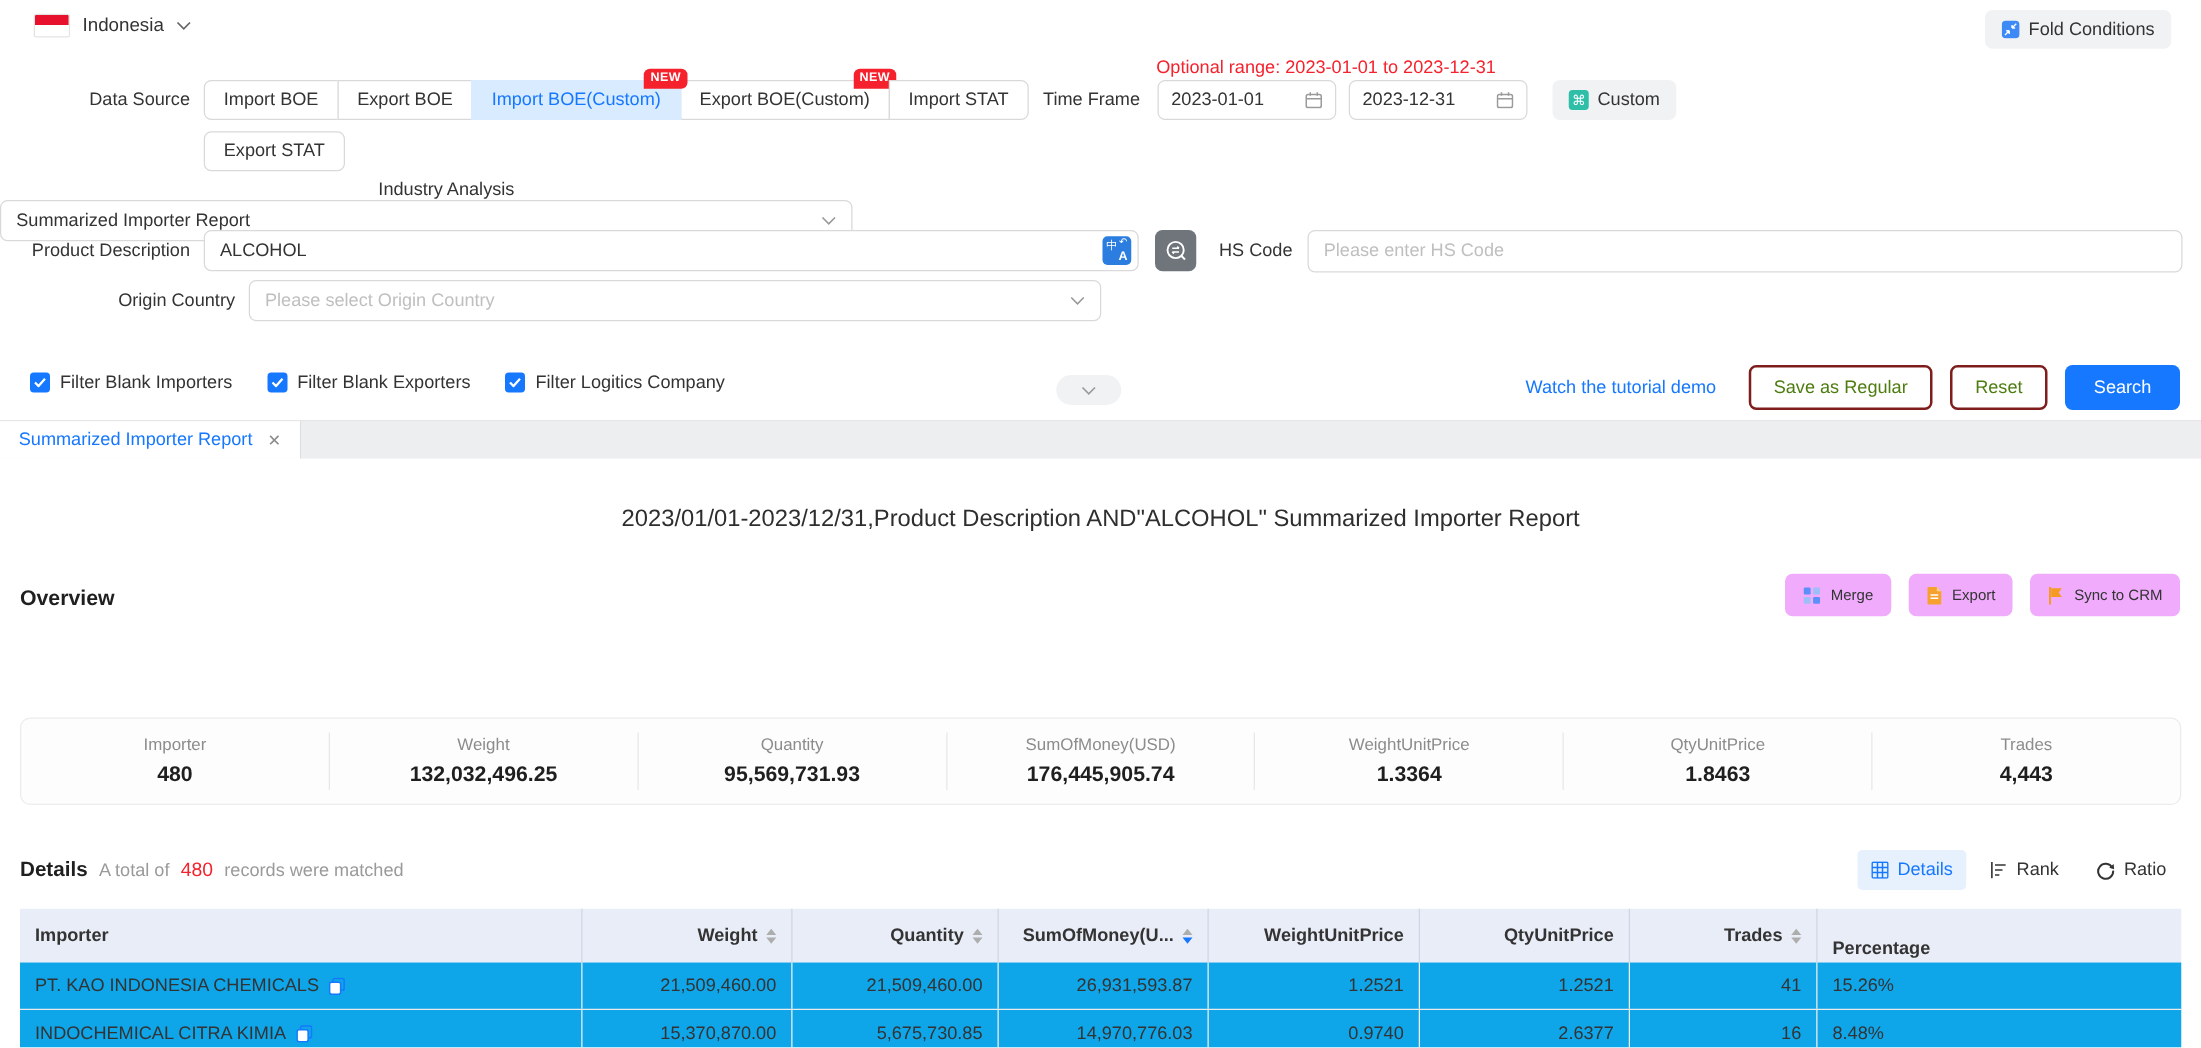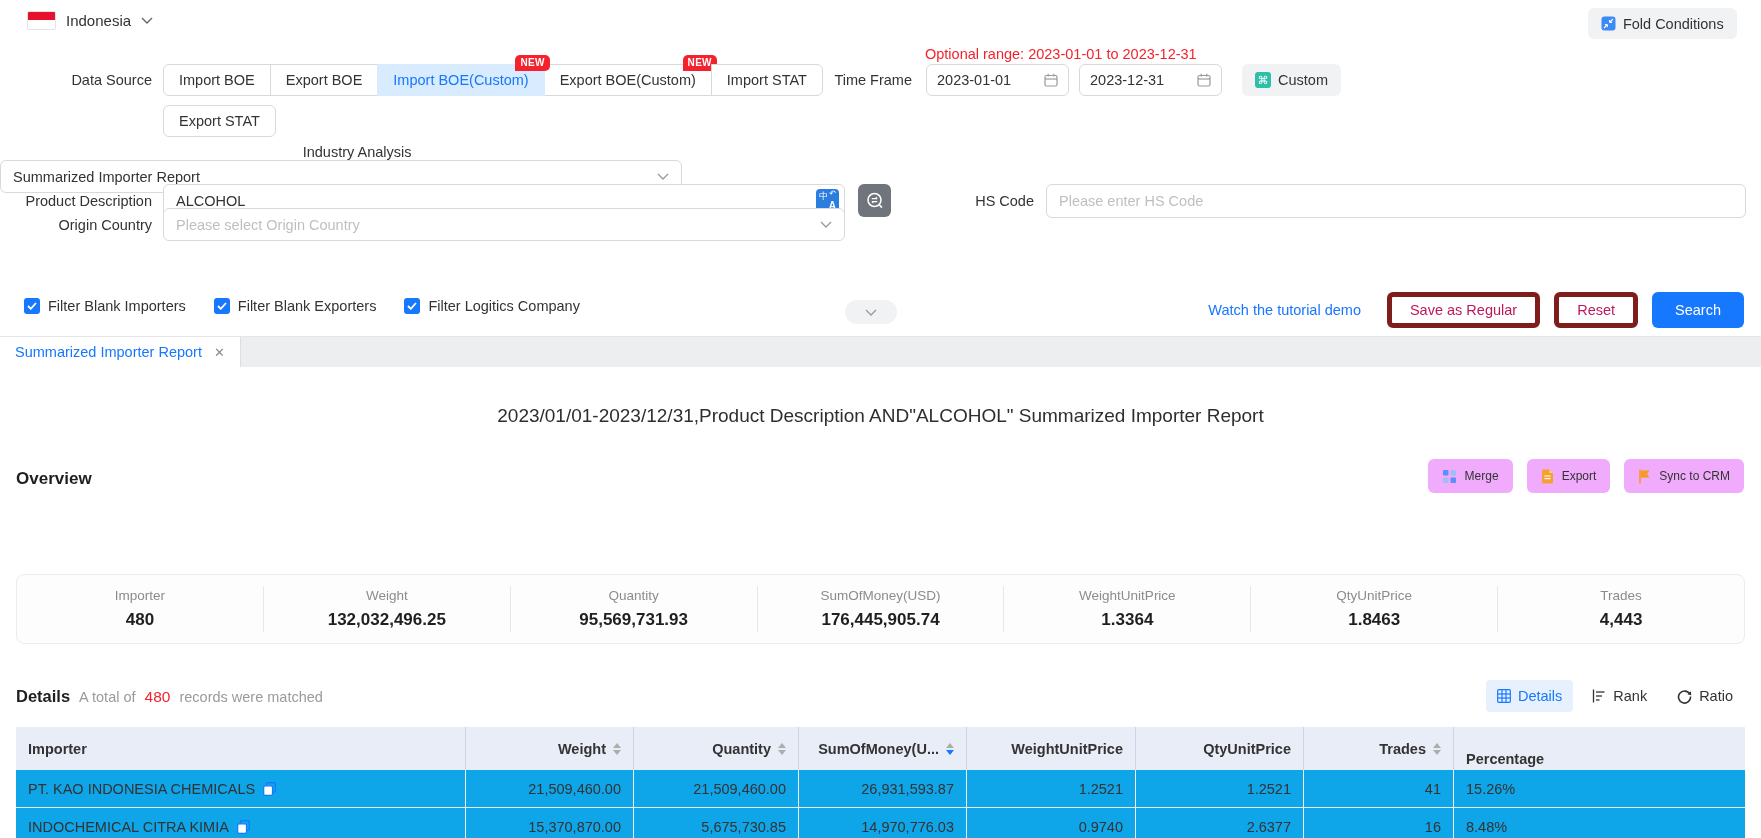--- a/index.html
+++ b/index.html
@@ -48,21 +48,21 @@
   .custom-btn { height:32px; display:flex; align-items:center; gap:7px; padding:0 13px;
                 background:#f1f2f4; border-radius:6px; margin-left:10px; cursor:pointer; }
   .custom-ic { width:16px; height:16px; background:#2fbfa8; border-radius:3px; color:#fff;
                font-size:11px; display:flex; align-items:center; justify-content:center; }
 
   .select-box { width:682px; height:33px; border:1px solid #d9d9d9; border-radius:6px;
                 display:flex; align-items:center; justify-content:space-between;
                 padding:0 12px; background:#fff; cursor:pointer; }
   .placeholder { color:#bfbfbf; }
 
-  .pd-wrap { position:relative; width:682px; }
+  .pd-wrap { position:relative; width:748px; }
   .text-input { width:100%; height:33px; border:1px solid #d9d9d9; border-radius:6px;
                 padding:0 12px; font-size:14.5px; color:#333; outline:none;
                 font-family:"Liberation Sans", sans-serif; }
   .text-input::placeholder { color:#bfbfbf; }
   .pd-input { padding-right:44px; }
   .translate-ic { position:absolute; right:6px; top:5px; width:23px; height:23px; background:#2b7de0;
                   border-radius:4px; cursor:pointer; }
   .translate-ic .zh { position:absolute; left:3px; top:1px; color:#fff; font-size:9px; }
   .translate-ic .en { position:absolute; right:3px; bottom:1px; color:#fff; font-size:10px; font-weight:bold; }
   .translate-ic .arr { position:absolute; right:3px; top:0; color:#fff; font-size:8px; }
@@ -75,22 +75,22 @@
 
   .cb-row { position:absolute; top:258px; left:24px; display:flex; align-items:center; gap:28px; }
   .cb-item { display:flex; align-items:center; gap:8px; cursor:pointer; }
   .cb-box { width:16px; height:16px; background:#1677ff; border-radius:3px;
             display:flex; align-items:center; justify-content:center; flex:none; }
   .collapse-pill { position:absolute; top:260px; left:845px; width:52px; height:24px;
                    background:#f1f2f4; border-radius:12px; display:flex; align-items:center;
                    justify-content:center; cursor:pointer; }
   .actions { position:absolute; top:252px; right:17px; display:flex; align-items:center; gap:14px; }
   .tutorial-link { color:#1677ff; margin-right:12px; cursor:pointer; }
-  .btn-plain { height:36px; padding:0 18px; border:5px solid #7f1d1d; border-radius:6px;
-               background:#fff; display:flex; align-items:center; font-size:14.5px; color:#be185d; cursor:pointer; }
+  .btn-plain { height:36px; padding:0 18px; border:2px solid #7f1d1d; border-radius:6px;
+               background:#fff; display:flex; align-items:center; font-size:14.5px; color:#4d7c0f; cursor:pointer; }
   .btn-primary { height:36px; padding:0 23px; border-radius:6px; background:#1677ff; color:#fff;
                  display:flex; align-items:center; font-size:14.5px; cursor:pointer; }
 
   
   .tabstrip { position:absolute; top:336px; left:0; width:100%; height:31px; background:#eceef0;
               border-top:1px solid #e4e6e8; display:flex; }
   .tab { background:#fff; height:100%; display:flex; align-items:center; gap:12px; padding:0 15px;
          border-right:1px solid #dcdee0; cursor:pointer; }
   .tab-label { color:#1677ff; font-size:14.5px; }
   .tab-close { color:#8c8c8c; font-size:13px; cursor:pointer; }
@@ -291,21 +291,21 @@
           <line x1="14.2" y1="13.8" x2="17" y2="16.6" stroke="#fff" stroke-width="1.6"></line>
         </svg>
       </div>
     </div>
 
     <div class="hs-cluster">
       <div class="hs-label">HS Code</div>
       <input class="text-input hs-input" placeholder="Please enter HS Code" style="">
     </div>
 
-    <div class="f-row" style="top:168px; left:0;">
+    <div class="f-row" style="top:184px; left:0;padding-left:36px;">
       <div class="f-label">Origin Country</div>
       <div class="select-box">
         <span class="placeholder">Please select Origin Country</span>
         <svg width="12" height="7" viewBox="0 0 12 7">
             <polyline points="1,1 6,6 11,1" fill="none" stroke="#999" stroke-width="1.3"></polyline>
           </svg>
       </div>
     </div>
 
     <div class="cb-row">

